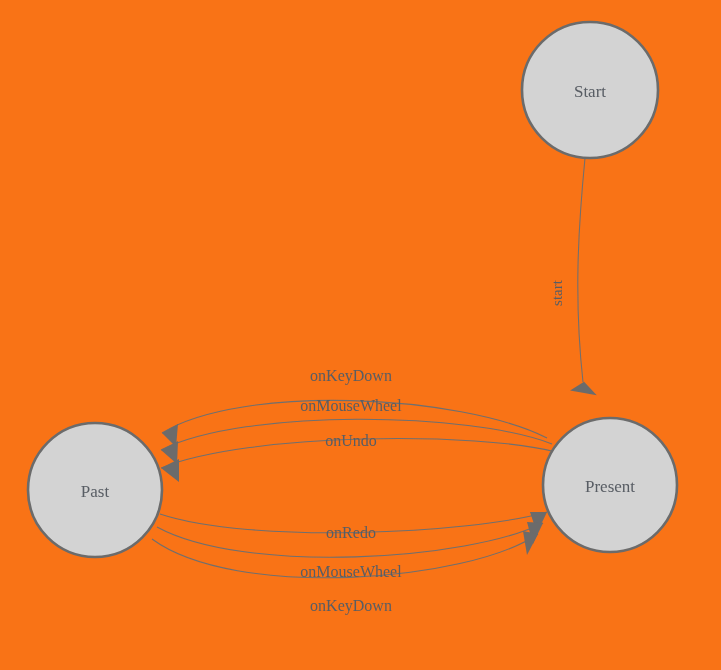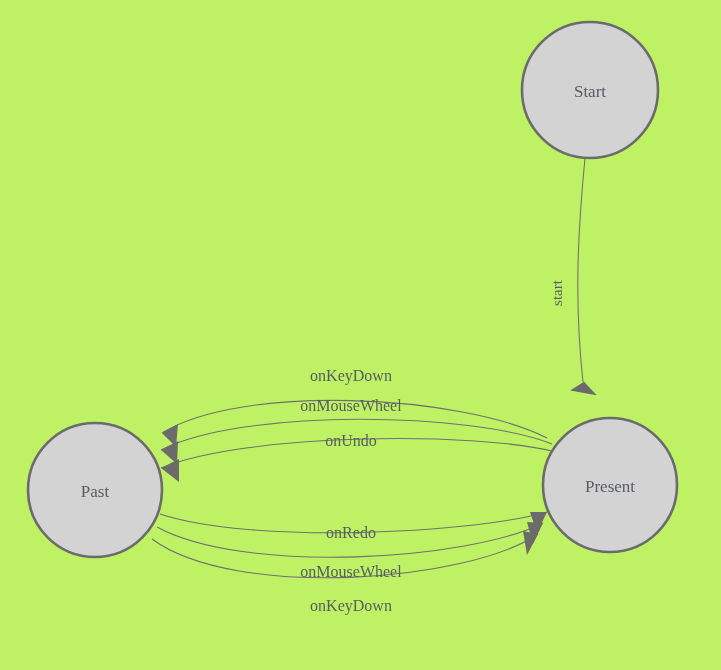--- a/index.html
+++ b/index.html
@@ -11,21 +11,21 @@
   body {
     width: 721px;
     height: 670px;
     overflow: hidden;
     font-family: "Liberation Serif", "DejaVu Serif", serif;
   }
   #diagram-canvas {
     position: relative;
     width: 721px;
     height: 670px;
-    background: #bef264;
+    background: #f97316;
   }
   svg#graph {
     display: block;
     width: 721px;
     height: 670px;
   }
   .node-circle {
     fill: #d3d3d3;
     stroke: #6b6b6b;
     stroke-width: 2.6;

